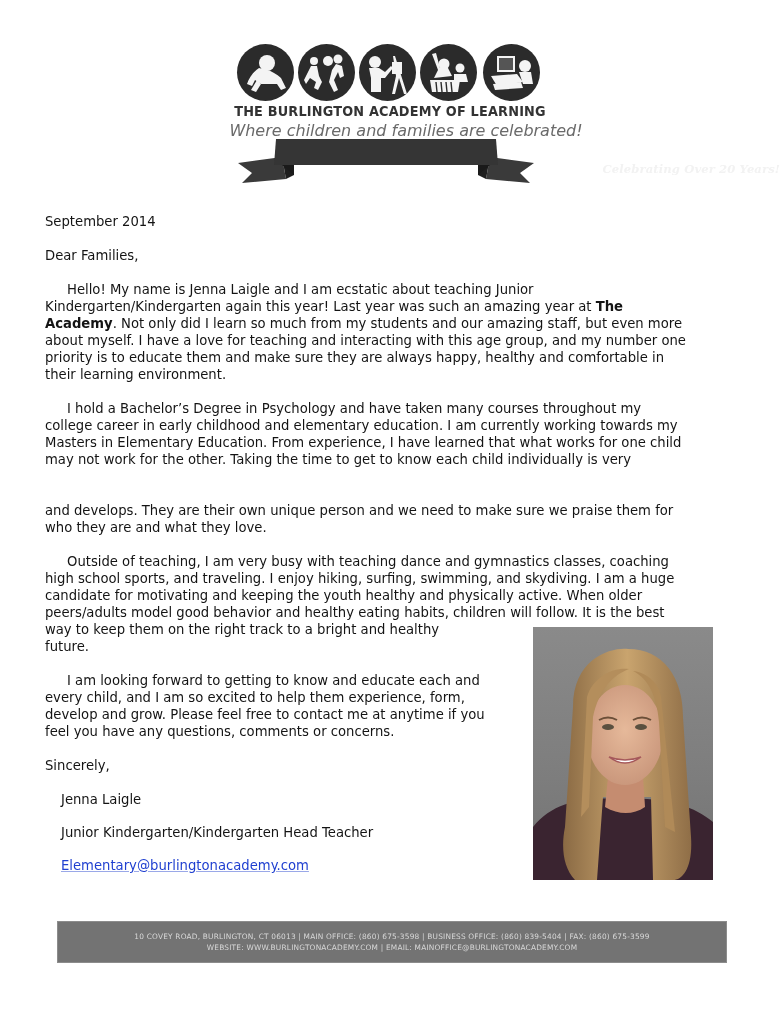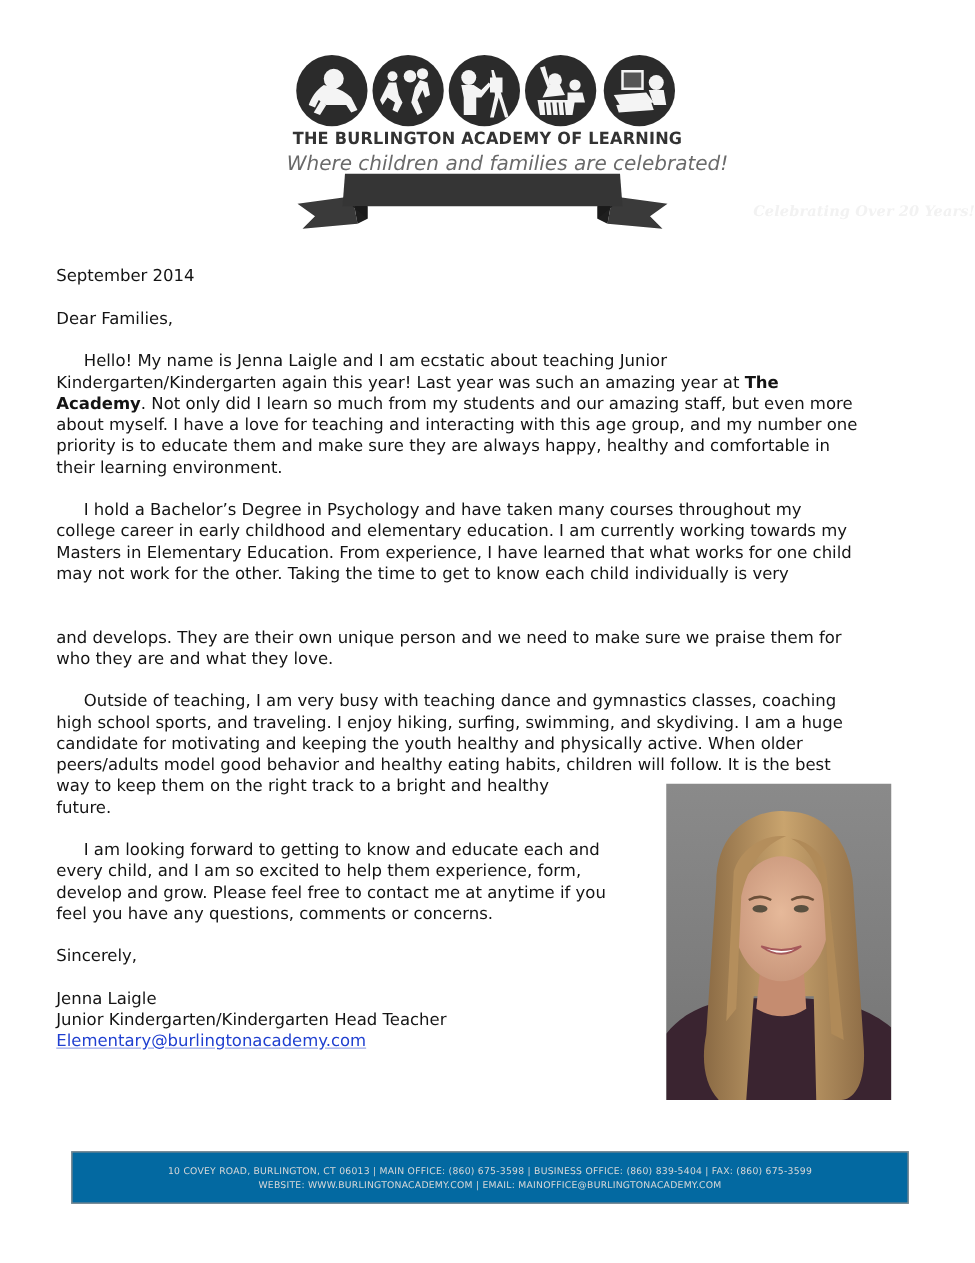--- a/index.html
+++ b/index.html
@@ -35,35 +35,35 @@
 
   
   .letter {
     position: absolute; left: 45px; top: 213px; width: 700px;
     font-family: "DejaVu Sans", sans-serif; font-size: 13.2px; line-height: 17px;
     color: #141414;
   }
   .letter p { margin: 0 0 17px 0; white-space: nowrap; }
   .indent { display: inline-block; width: 22px; }
   .bi { font-weight: bold; }
-  .letter .sign p { margin: 0; }
+  .letter .sign p { margin: 16px; }
   .email-link { color: #1f3fd0; text-decoration: underline; text-decoration-color: #9aa8e8; }
 
   
   .photo {
     position: absolute; left: 533px; top: 627px; width: 180px; height: 253px;
     background: linear-gradient(180deg, #8a8a8a 0%, #7d7d7d 60%, #727272 100%);
     overflow: hidden;
   }
   .photo svg { width: 180px; height: 253px; display: block; }
 
   
   .footer {
     position: absolute; left: 57px; top: 921px; width: 670px; height: 42px;
-    background: #0369a1; border: 1px solid #8c8c8c; box-sizing: border-box;
+    background: #737373; border: 1px solid #8c8c8c; box-sizing: border-box;
     text-align: center; color: #d8d8d8;
     font-family: "DejaVu Sans", sans-serif; font-size: 7.4px; line-height: 11px;
     letter-spacing: 0.2px; padding-top: 9px;
   }
   .footer div { white-space: nowrap; }
 </style>
 </head>
 <body>
 
 <div class="logo">

